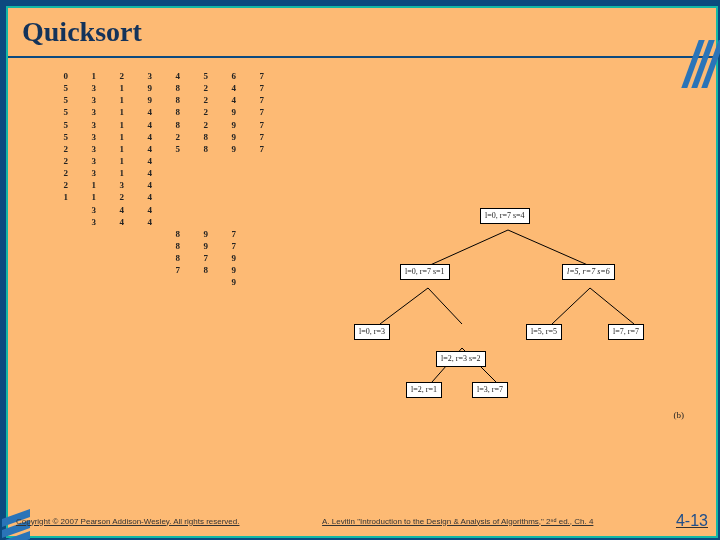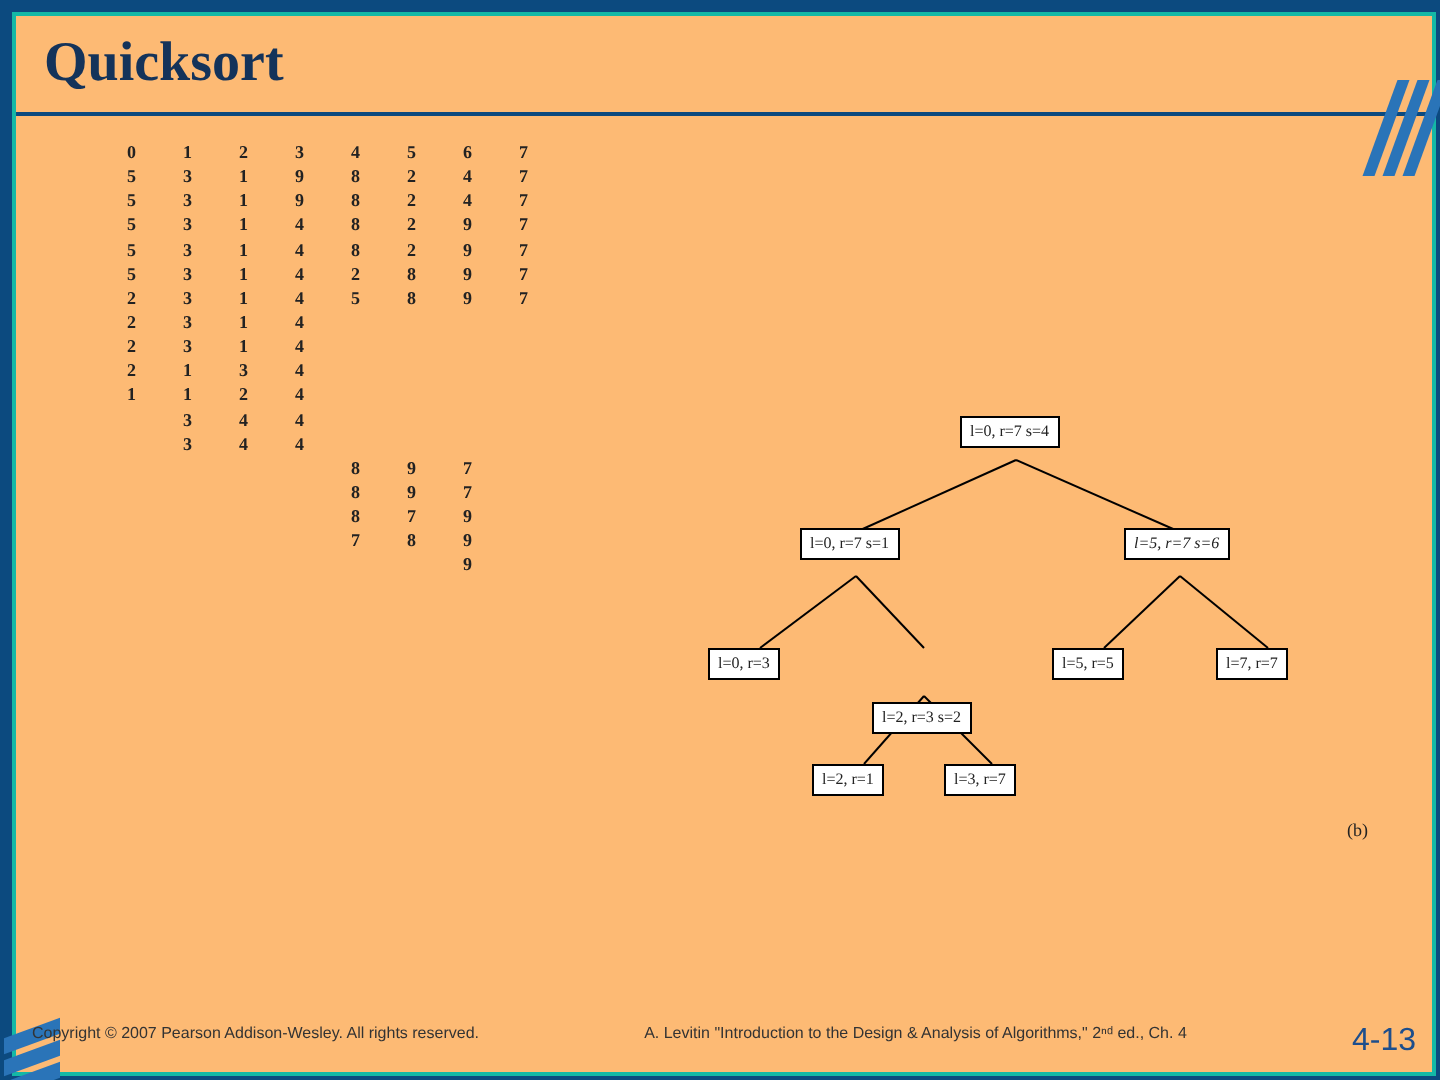--- a/index.html
+++ b/index.html
@@ -120,22 +120,23 @@
     font-size: 9px;
   }
   .footer {
     position: absolute;
     left: 8px;
     right: 8px;
     bottom: 6px;
     font-size: 8px;
     color: #333;
     display: flex;
-    align-items: flex-start;
+    align-items: center;
     gap: 14px;
+    text-decoration: underline;
   }
   .footer .cite { flex: 1; text-align: center; }
   .footer .pg { color: #1d4e8c; font-size: 16px; font-family: Arial, sans-serif; }
 </style>
 </head>
 <body>
 
 <div class="slide">
 
   <div class="title-bar">

